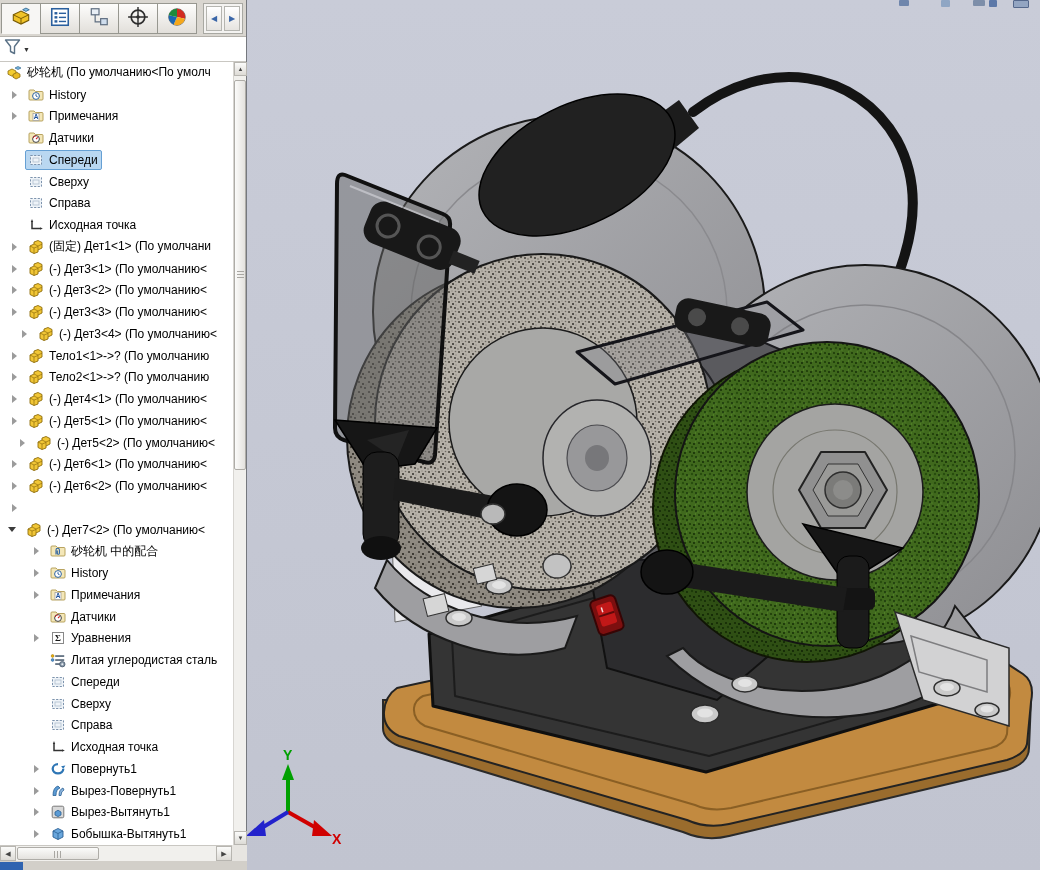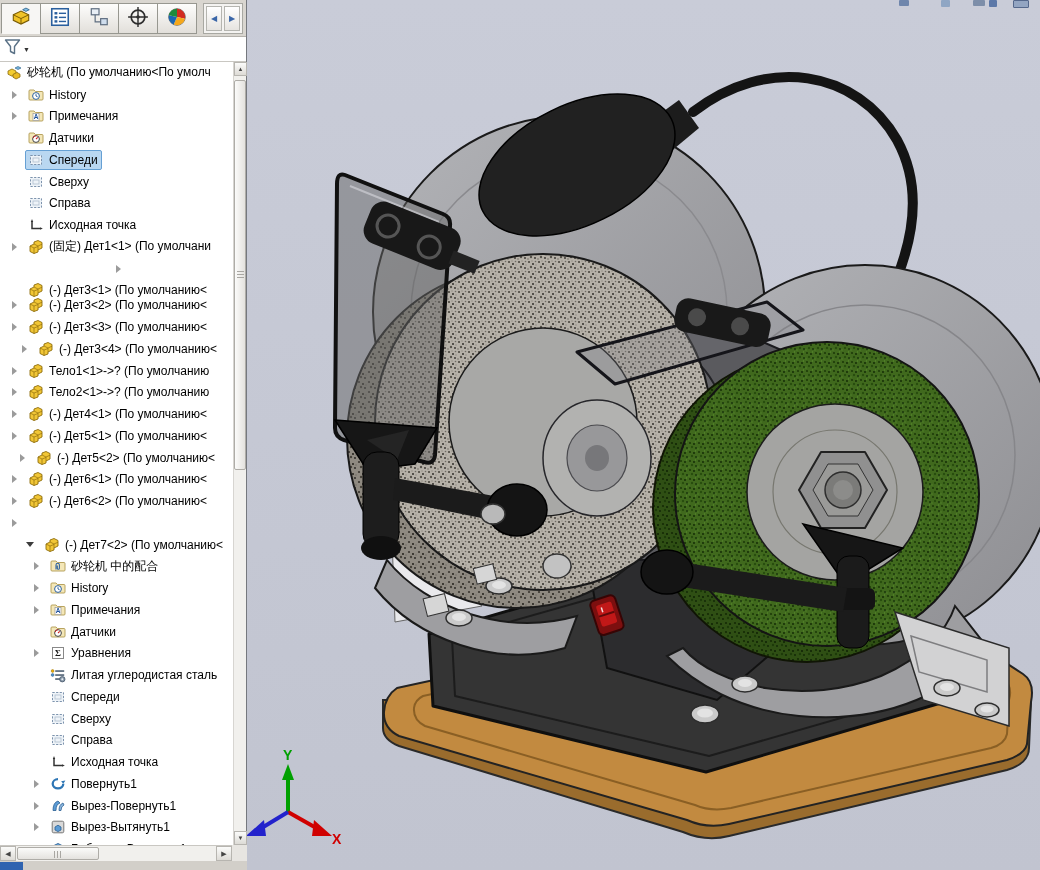--- a/index.html
+++ b/index.html
@@ -249,35 +249,35 @@
           <span class="hl">
             <span class="ticon">
               <svg width="16" height="16" viewBox="0 0 16 16">
                 <path d="M2 7 L6 5 L6 3 L10 1.5 L14 3.5 L14 9 L10 11 L10 13 L6 14.5 L2 12.5 Z" fill="#f1c636" stroke="#8f6d0c" stroke-width=".9" stroke-linejoin="round"></path>
                 <path d="M2 7 L6 9 L10 7.5 L10 11 M6 9 L6 14.5 M6 5 L10 7 L14 5.2 M10 7.5 L10 7" fill="none" stroke="#8f6d0c" stroke-width=".7"></path>
               </svg>
             </span>
             <span class="lbl">(固定) Дет1&lt;1&gt; (По умолчани</span>
           </span>
         </div>
-        <div class="row" style="padding-left: 3px; flex-direction: column;">
+        <div class="row" style="padding-left: 3px;">
           <span class="arr">
             <span class="tri-c"></span>
           </span>
           <span class="hl">
             <span class="ticon">
               <svg width="16" height="16" viewBox="0 0 16 16">
                 <path d="M2 7 L6 5 L6 3 L10 1.5 L14 3.5 L14 9 L10 11 L10 13 L6 14.5 L2 12.5 Z" fill="#f1c636" stroke="#8f6d0c" stroke-width=".9" stroke-linejoin="round"></path>
                 <path d="M2 7 L6 9 L10 7.5 L10 11 M6 9 L6 14.5 M6 5 L10 7 L14 5.2 M10 7.5 L10 7" fill="none" stroke="#8f6d0c" stroke-width=".7"></path>
               </svg>
             </span>
             <span class="lbl">(-) Дет3&lt;1&gt; (По умолчанию&lt;</span>
           </span>
         </div>
-        <div class="row" style="padding-left: 3px; margin-top: 15px;">
+        <div class="row" style="padding-left: 3px;">
           <span class="arr">
             <span class="tri-c"></span>
           </span>
           <span class="hl">
             <span class="ticon">
               <svg width="16" height="16" viewBox="0 0 16 16">
                 <path d="M2 7 L6 5 L6 3 L10 1.5 L14 3.5 L14 9 L10 11 L10 13 L6 14.5 L2 12.5 Z" fill="#f1c636" stroke="#8f6d0c" stroke-width=".9" stroke-linejoin="round"></path>
                 <path d="M2 7 L6 9 L10 7.5 L10 11 M6 9 L6 14.5 M6 5 L10 7 L14 5.2 M10 7.5 L10 7" fill="none" stroke="#8f6d0c" stroke-width=".7"></path>
               </svg>
             </span>
@@ -408,21 +408,21 @@
               </svg>
             </span>
             <span class="lbl">(-) Дет6&lt;2&gt; (По умолчанию&lt;</span>
           </span>
         </div>
         <div class="row" style="padding-left: 3px;">
           <span class="arr">
             <span class="tri-c"></span>
           </span>
         </div>
-        <div class="row" style="padding-left: 19px;">
+        <div class="row" style="padding-left: 1px;">
           <span class="arr">
             <span class="tri-e"></span>
           </span>
           <span class="hl">
             <span class="ticon">
               <svg width="16" height="16" viewBox="0 0 16 16">
                 <path d="M2 7 L6 5 L6 3 L10 1.5 L14 3.5 L14 9 L10 11 L10 13 L6 14.5 L2 12.5 Z" fill="#f1c636" stroke="#8f6d0c" stroke-width=".9" stroke-linejoin="round"></path>
                 <path d="M2 7 L6 9 L10 7.5 L10 11 M6 9 L6 14.5 M6 5 L10 7 L14 5.2 M10 7.5 L10 7" fill="none" stroke="#8f6d0c" stroke-width=".7"></path>
               </svg>
             </span>

